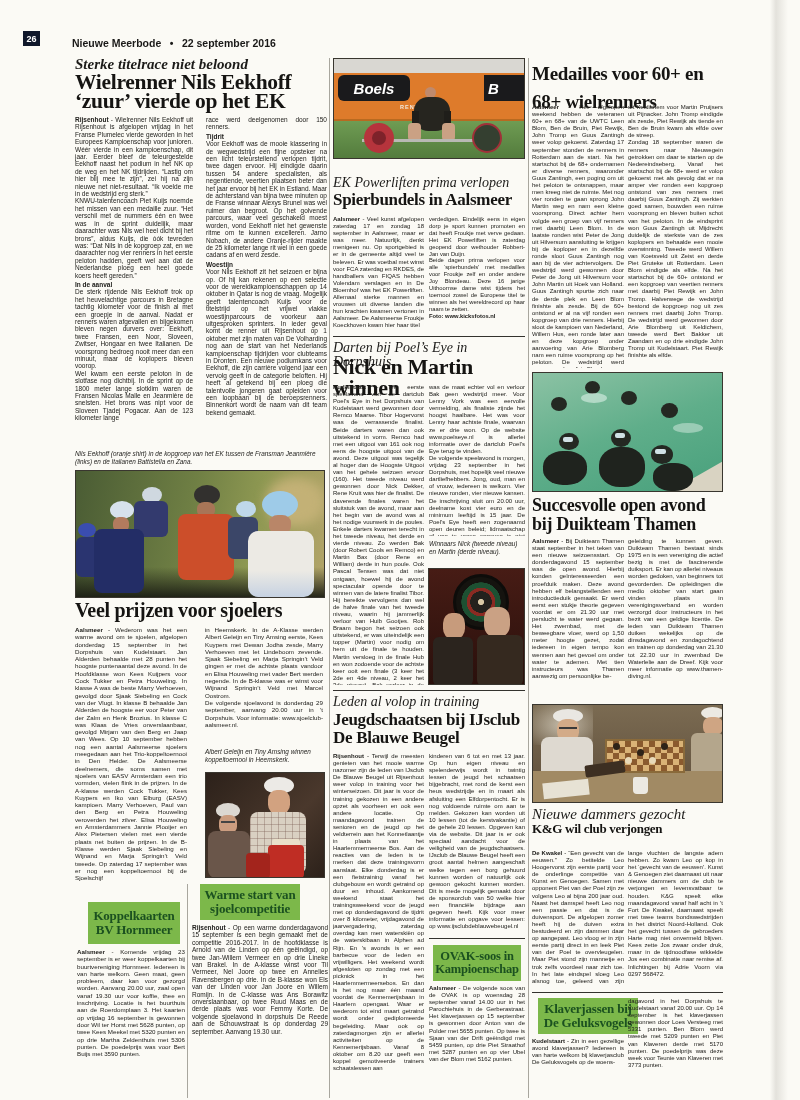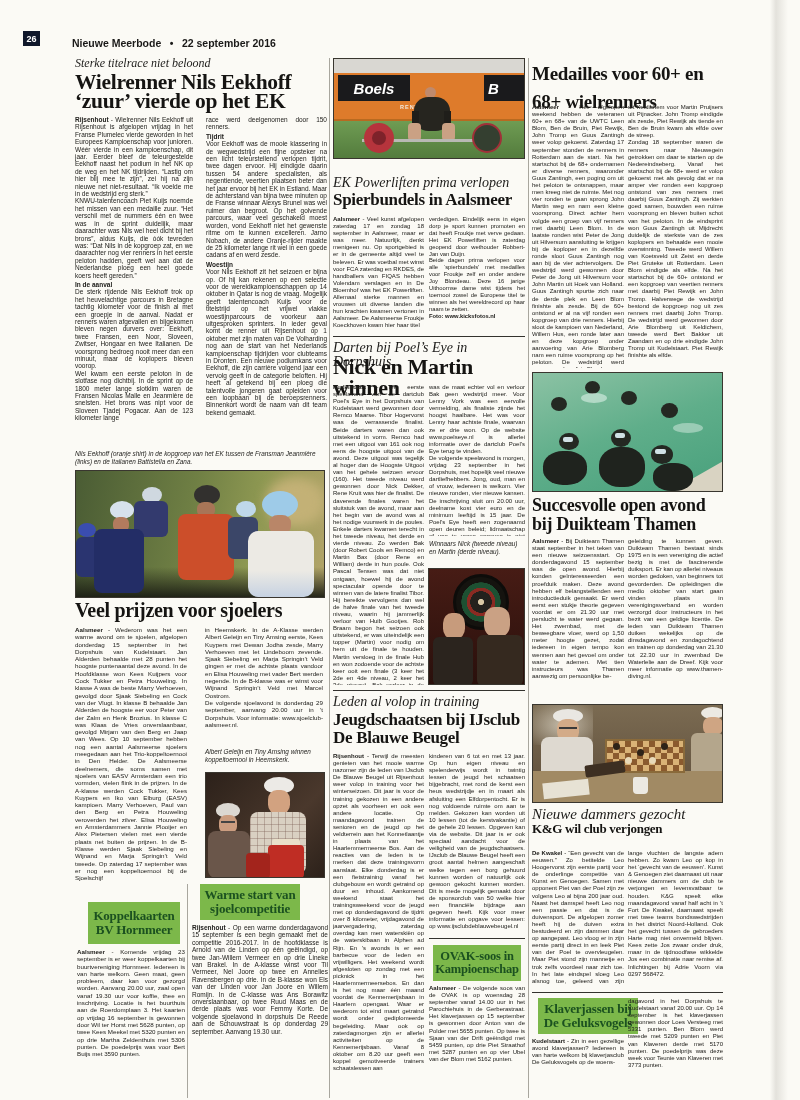--- a/index.html
+++ b/index.html
@@ -35,21 +35,21 @@
 
 <div class="abs vrule" style="left:329px;top:58px;height:1040px;"></div>
 <div class="abs vrule" style="left:528px;top:58px;height:1040px;"></div>
 <div class="abs vrule" style="left:187px;top:884px;height:214px;"></div>
 <div class="abs hrule" style="left:333px;top:336px;width:192px;"></div>
 <div class="abs hrule" style="left:333px;top:690px;width:192px;"></div>
 <div class="abs hrule" style="left:429px;top:938px;width:96px;"></div>
 <div class="abs hrule" style="left:532px;top:992px;width:191px;"></div>
 <div class="abs" style="left:770px;top:0;width:30px;height:1100px;background:linear-gradient(90deg,rgba(0,0,0,0) 0,rgba(120,115,105,0.18) 20%,rgba(0,0,0,0) 60%);"></div>
 
-<div class="abs kick" style="left:75px;top:57px;width:252px;font-size:12px;">Sterke titelrace niet beloond</div>
+<div class="abs kick" style="left:75px;top:57px;width:252px;font-size:15px;font-weight:bold;">Sterke titelrace niet beloond</div>
 <div class="abs hd" style="left:75px;top:73px;width:254px;font-size:21.5px;line-height:19px;">Wielrenner Nils Eekhoff ‘zuur’ vierde op het EK</div>
 <div class="abs bcol f65" style="left:75px;top:116px;width:118px;height:332px;">
     <p><strong>Rijsenhout</strong> - Wielrenner Nils Eekhoff uit Rijsenhout is afgelopen vrijdag in het Franse Plumelec vierde geworden in het Europees Kampioenschap voor junioren. Wéér vierde in een kampioenschap, dit jaar. Eerder bleef de teleurgestelde Eekhoff naast het podium in het NK op de weg en het NK tijdrijden. “Lastig om hier blij mee te zijn”, zei hij na zijn nieuwe net niet-resultaat. “Ik voelde me in de wedstrijd erg sterk.”</p>
     <p>KNWU-talentencoach Piet Kuijs noemde het missen van een medaille zuur. “Het verschil met de nummers één en twee was in de sprint duidelijk, maar daarachter was Nils wel heel dicht bij het brons”, aldus Kuijs, die óók tevreden was: “Dat Nils in de kopgroep zat, en we daarachter nog vier renners in het eerste peloton hadden, geeft wel aan dat de Nederlandse ploeg een heel goede koers heeft gereden.”</p>
     <p class="subhead">In de aanval</p>
     <p>De sterk rijdende Nils Eekhoff trok op het heuvelachtige parcours in Bretagne tachtig kilometer voor de finish al met een groepje in de aanval. Nadat er renners waren afgevallen en bijgekomen bleven negen durvers over: Eekhoff, twee Fransen, een Noor, Sloveen, Zwitser, Hongaar en twee Italianen. De voorsprong bedroeg nooit meer dan een minuut, maar de koplopers bleven voorop.</p>
     <p>Wel kwam een eerste peloton in de slotfase nog dichtbij. In de sprint op de 1800 meter lange slotklim waren de Fransen Nicolas Malle en Jeanmière de snelsten. Het brons was nipt voor de Sloveen Tjadej Pogacar. Aan de 123 kilometer lange</p>
   </div>
 <div class="abs bcol f65" style="left:206px;top:116px;width:121px;height:332px;">
     <p>race werd deelgenomen door 150 renners.</p>
@@ -108,21 +108,21 @@
     <p><strong>Aalsmeer</strong> - Komende vrijdag 23 september is er weer koppelkaarten bij buurtvereniging Hornmeer. Iedereen is van harte welkom. Geen maat, geen probleem, daar kan voor gezorgd worden. Aanvang 20.00 uur, zaal open vanaf 19.30 uur voor koffie, thee en inschrijving. Locatie is het buurthuis aan de Roerdomplaan 3. Het kaarten op vrijdag 16 september is gewonnen door Wil ter Horst met 5628 punten, op twee Kees Meekel met 5320 punten en op drie Martha Zeldenthuis met 5306 punten. De poedelprijs was voor Bert Buijs met 3590 punten.</p>
   </div>
 
 <div class="abs gbox" style="left:200px;top:884px;width:100px;height:36px;font-size:13px;">Warme start van sjoelcompetitie</div>
 <div class="abs bcol f65" style="left:192px;top:924px;width:136px;height:174px;">
     <p><strong>Rijsenhout</strong> - Op een warme donderdagavond 15 september is een begin gemaakt met de competitie 2016-2017. In de hoofdklasse is Arnold van de Linden op één geëindigd, op twee Jan-Willem Vermeer en op drie Lineke van Brakel. In de A-klasse winst voor Til Vermeer, Nel Joore op twee en Annelies Ravensbergen op drie. In de B-klasse won Els van der Linden voor Jan Joore en Willem Romijn. In de C-klasse was Ans Borawitz onverslaanbaar, op twee Ruud Maas en de derde plaats was voor Femmy Korte. De volgende sjoelavond in dorpshuis De Reede aan de Schouwstraat is op donderdag 29 september. Aanvang 19.30 uur.</p>
   </div>
 
 <div class="abs photo" style="left:333px;top:58px;width:192px;height:101px;background:#d9d7d2;">
   <div class="ph" style="left:0;top:14px;width:192px;height:48px;background:#de7b2b;"></div>
-  <div class="ph" style="left:4px;top:16px;width:72px;height:26px;background:#1a1a1c;color:#fff;font-weight:700;font-style:italic;font-size:15px;font-family:'Liberation Sans',sans-serif;display:flex;align-items:center;justify-content:center;">Boels</div>
+  <div class="ph" style="left:4px;top:16px;width:72px;height:26px;background:#1a1a1c;color:#fff;font-weight:700;font-style:italic;font-size:15px;font-family:'Liberation Sans',sans-serif;display:flex;align-items:center;justify-content:center;border-radius:6px;">Boels</div>
   <div class="ph" style="left:150px;top:16px;width:42px;height:26px;background:#1a1a1c;color:#fff;font-weight:700;font-style:italic;font-size:15px;font-family:'Liberation Sans',sans-serif;display:flex;align-items:center;justify-content:flex-start;padding-left:4px;">B</div>
   <div class="ph" style="left:66px;top:45px;width:40px;height:8px;color:#f3e9dd;font-size:5.5px;font-weight:700;letter-spacing:1px;">RENT</div>
   <div class="ph" style="left:0;top:60px;width:192px;height:2px;background:#b86a20;"></div>
   <div class="ph" style="left:0;top:62px;width:192px;height:39px;background:linear-gradient(#6f9c53,#527a3c);"></div>
   <div class="ph" style="left:91px;top:28px;width:11px;height:11px;background:#c08a6c;border-radius:50%;"></div>
   <div class="ph" style="left:80px;top:38px;width:36px;height:34px;background:#26251f;border-radius:40%;"></div>
   <div class="ph" style="left:78px;top:52px;width:7px;height:28px;background:#1f1e1a;"></div>
   <div class="ph" style="left:110px;top:52px;width:7px;height:28px;background:#1f1e1a;"></div>
   <div class="ph" style="left:74px;top:64px;width:13px;height:18px;background:#caa184;border-radius:4px;"></div>
   <div class="ph" style="left:108px;top:64px;width:13px;height:18px;background:#caa184;border-radius:4px;"></div>

